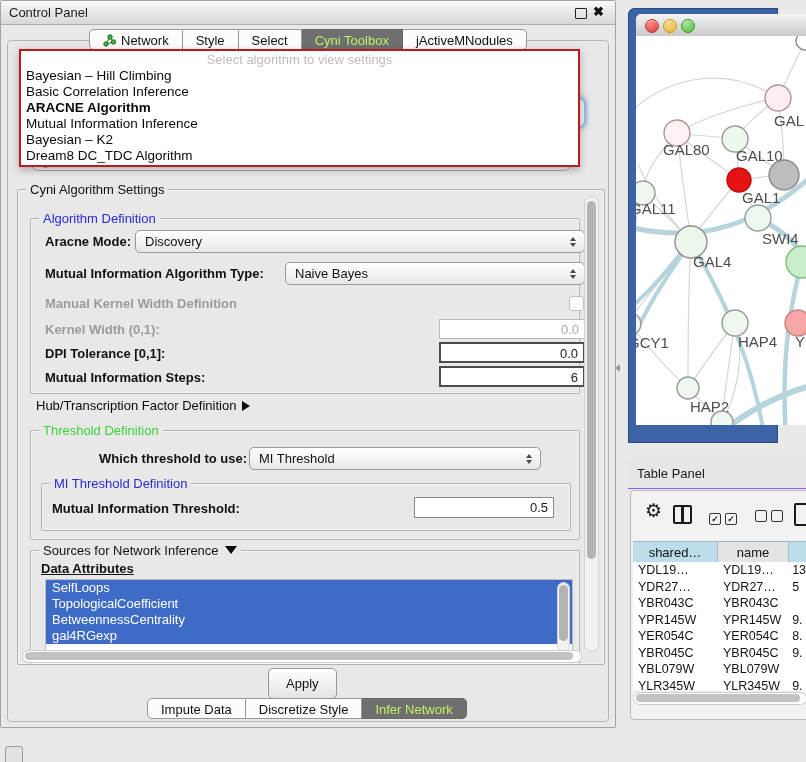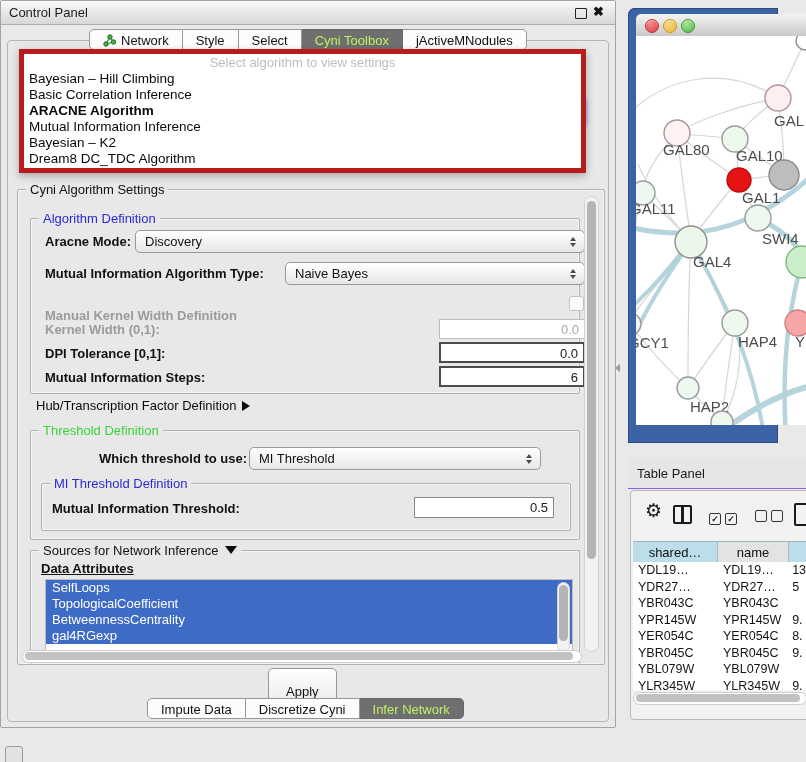--- a/index.html
+++ b/index.html
@@ -14,21 +14,21 @@
   .cp-body{left:6px;top:39px;width:600px;height:680px;border:1px solid #b5b5b5;border-radius:4px;background:#e8e8e8;}
   
   .segrow{display:flex;height:21px;}
   .seg{background:#fcfcfc;border:1px solid #979797;border-left:none;padding:2px 13px 0 13px;font-size:13px;color:#111;display:flex;align-items:center;gap:5px;box-sizing:border-box;}
   .seg:first-child{border-left:1px solid #979797;border-radius:5px 0 0 5px;}
   .seg:last-child{border-radius:0 5px 5px 0;}
   .seg.sel{background:#6f6f6f;border-color:#686868;color:#bef264;}
   .toptabs{left:88px;top:28px;}
   .bottomtabs{left:146px;top:697px;}
   
-  .dd{left:18px;top:48px;width:557px;height:114px;background:#ffffff;border:5px solid #b91c1c;box-shadow:0 3px 8px rgba(0,0,0,.28);z-index:10;overflow:hidden;}
+  .dd{left:18px;top:48px;width:557px;height:114px;background:#ffffff;border:2px solid #b91c1c;box-shadow:0 3px 8px rgba(0,0,0,.28);z-index:10;overflow:hidden;}
   .dd-ph{height:17px;text-align:center;color:#bdbdbd;font-size:13px;line-height:17px;}
   .dd-item{height:16px;line-height:16px;font-size:13.5px;color:#0a0a0a;padding-left:5px;}
   .dd-item.bold{font-weight:bold;}
   
   .focus-sliver{left:556px;top:97px;width:26px;height:27px;border-radius:6px;background:#ededed;border:1px solid #8fb4da;box-shadow:0 0 4px 2px rgba(106,160,218,.75);z-index:2;}
   .hidden-combo{left:30px;top:148px;width:540px;height:22px;border:1px solid #a8a8a8;border-radius:7px;background:#f3f3f3;color:#9d9d9d;font-size:13px;line-height:22px;padding-left:10px;box-sizing:border-box;z-index:2;}
   
   .grp{border:1px solid #b2b2b2;border-radius:2px;box-shadow:inset 0 0 0 1px #f4f4f4;}
   .grp-title{position:absolute;top:-8px;left:8px;background:#e8e8e8;padding:0 4px;font-size:13px;}
   .t-black{color:#111;}
@@ -44,21 +44,21 @@
   .arrows .dn{border-top:4px solid #4a4a4a;}
   .tin{background:#fff;font-size:13px;text-align:right;padding:0 5px;box-sizing:border-box;line-height:19px;}
   .checkbox{width:13px;height:13px;border:1.5px solid #c3c3c3;border-radius:3px;background:#fbfbfb;}
   
   .attr-list{background:#ffffff;border:1px solid #bdbdbd;overflow:hidden;}
   .attr-item{height:16px;line-height:16px;background:#3e6bc6;color:#ffffff;font-size:13px;padding-left:6px;}
   .vtrack{background:#f2f2f2;border:1px solid #d2d2d2;border-radius:7px;}
   .vthumb{position:absolute;left:1px;width:9px;background:#b4b4b4;border-radius:5px;}
   .htrack{background:#fdfdfd;border:1px solid #cccccc;border-radius:7px;}
   .hthumb{position:absolute;top:1px;height:8px;background:#c2c2c2;border-radius:5px;}
-  .btn{height:21px;padding:12px 17px;border:1px solid #979797;border-radius:5px;background:linear-gradient(#ffffff,#e4e4e4);font-size:13px;color:#111;display:flex;align-items:center;}
+  .btn{height:21px;padding:4px 17px;border:1px solid #979797;border-radius:5px;background:linear-gradient(#ffffff,#e4e4e4);font-size:13px;color:#111;display:flex;align-items:center;}
   .tri-right{display:inline-block;width:0;height:0;border-top:5.5px solid transparent;border-bottom:5.5px solid transparent;border-left:8px solid #0a0a0a;margin-left:6px;vertical-align:-1px;}
   .tri-down{display:inline-block;width:0;height:0;border-left:6px solid transparent;border-right:6px solid transparent;border-top:8px solid #0a0a0a;margin-left:6px;vertical-align:1px;}
   
   .netwin{left:628px;top:8px;width:150px;height:435px;background:#3d63a7;border-radius:7px 0 0 0;box-shadow:inset 0 0 0 1px #2c4a82;}
   .net-titlebar{left:8px;top:6px;width:170px;height:22px;background:linear-gradient(#f4f4f4,#c9c9c9);border-radius:5px 0 0 0;border-bottom:1px solid #9a9a9a;}
   .light{width:12px;height:12px;border-radius:50%;position:absolute;top:5px;box-shadow:inset 0 1px 1px rgba(255,255,255,.6);}
   .net-canvas{left:8px;top:28px;width:170px;height:389px;background:#ffffff;overflow:hidden;}
   .nlabel{font-size:15px;fill:#4d4d4d;font-family:"Liberation Sans",sans-serif;}
   
   .tp-titlebar{left:628px;top:458px;width:178px;height:30px;background:#e6e6e6;border-bottom:1px solid #8b5cf6;text-align:center;}
@@ -154,21 +154,21 @@
 
         <span class="abs lbl" style="left:14px;top:47px;">Mutual Information Algorithm Type:</span>
         <div class="abs combo" style="left:254px;top:43px;width:300px;">
           <span class="cv">Naive Bayes</span>
           <span class="arrows">
               <i class="up"></i>
               <i class="dn"></i>
             </span>
         </div>
 
-        <span class="abs lbl dis" style="left:14px;top:77px;margin-top:12px;">Manual Kernel Width Definition</span>
+        <span class="abs lbl dis" style="left:14px;top:77px;">Manual Kernel Width Definition</span>
         <span class="abs checkbox" style="left:538px;top:77px;"></span>
 
         <span class="abs lbl dis" style="left:14px;top:103px;">Kernel Width (0,1):</span>
         <div class="abs tin" style="left:408px;top:100px;width:146px;height:20px;border:1px solid #bcbcbc;color:#a8a8a8;">0.0</div>
 
         <span class="abs lbl" style="left:14px;top:127px;">DPI Tolerance [0,1]:</span>
         <div class="abs tin" style="left:408px;top:123px;width:146px;height:21px;border:2px solid #4c4c4c;">0.0</div>
 
         <span class="abs lbl" style="left:14px;top:151px;">Mutual Information Steps:</span>
         <div class="abs tin" style="left:408px;top:147px;width:146px;height:21px;border:2px solid #4c4c4c;">6</div>
@@ -225,21 +225,21 @@
 
     <div class="abs btn" style="left:267px;top:667px;">
       <span>Apply</span>
     </div>
 
     <div class="abs bottomtabs segrow">
       <div class="seg">
           <span>Impute Data</span>
         </div>
       <div class="seg">
-          <span>Discretize Cyni</span>
+          <span>Discretize Style</span>
         </div>
       <div class="seg sel">
           <span>Infer Network</span>
         </div>
     </div>
   </div>
 
   <div class="abs splitter"></div>
 
   <div class="abs netwin">

